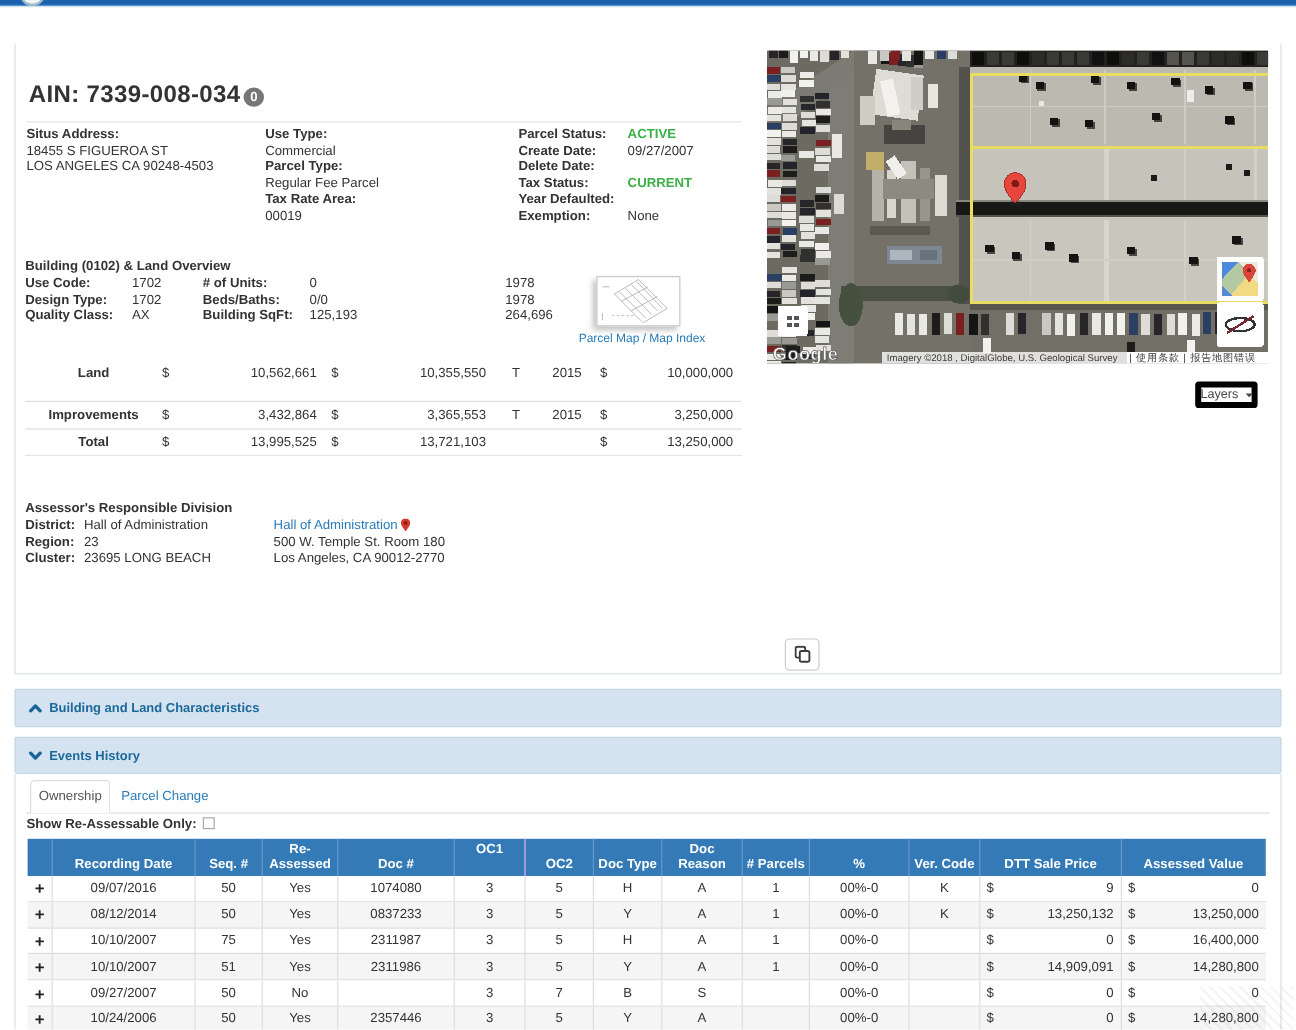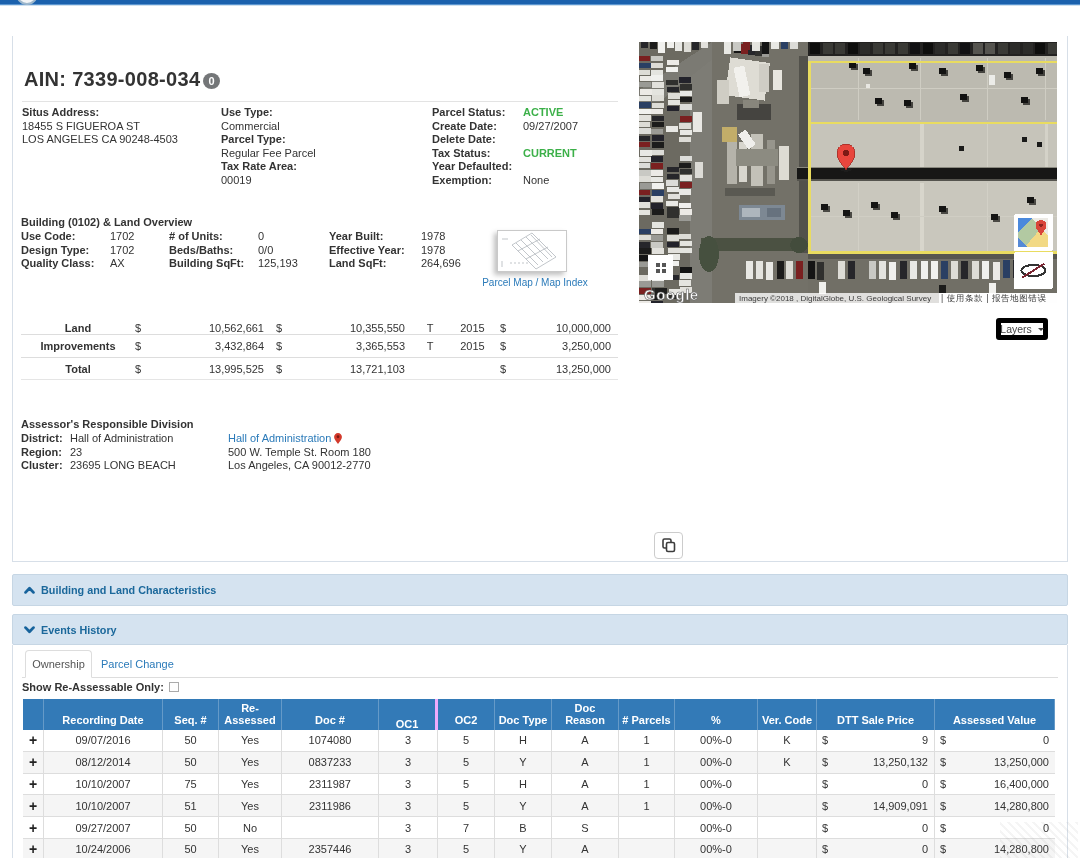--- a/index.html
+++ b/index.html
@@ -66,25 +66,20 @@
     <div class="abs t11" style="left:169px;top:230px;width:95px">
       <div class="lbl"># of Units:</div>
       <div class="lbl">Beds/Baths:</div>
       <div class="lbl">Building SqFt:</div>
     </div>
     <div class="abs t11" style="left:258px;top:230px;width:70px">
       <div>0</div>
       <div>0/0</div>
       <div>125,193</div>
     </div>
-    <div class="abs t11" style="left:329px;top:230px;width:95px">
-      <div class="lbl">Year Built:</div>
-      <div class="lbl">Effective Year:</div>
-      <div class="lbl">Land SqFt:</div>
-    </div>
     <div class="abs t11" style="left:421px;top:230px;width:70px">
       <div>1978</div>
       <div>1978</div>
       <div>264,696</div>
     </div>
     <div class="abs" style="left:497px;top:230px;width:70px;height:42px;background:#fff;border:1px solid #c9c9c9;box-shadow:-3px 3px 5px rgba(0,0,0,0.25)"><svg width="68" height="40" viewBox="0 0 68 40">
         <g stroke="#9aa0a8" stroke-width="0.7" fill="none" opacity="0.85">
           <path d="M14 14 L34 2 L58 26 L38 38 Z"></path>
           <path d="M18 12 L40 34"></path>
           <path d="M23 9 L45 31"></path>
@@ -92,21 +87,21 @@
           <path d="M33 4 L54 26"></path>
           <path d="M20 20 L42 8"></path>
           <path d="M28 28 L50 16"></path>
           <path d="M4 8 L10 8"></path>
           <path d="M4 30 L4 36"></path>
           <path d="M12 32 L30 32" stroke-dasharray="2,2"></path>
         </g>
       </svg></div>
     <div class="abs" style="left:482px;top:277px;width:106px;text-align:center;font-size:10px;white-space:nowrap"><span class="link">Parcel Map / Map Index</span></div>
     <div class="abs" style="left:21px;top:305px;width:597px;font-size:11px;color:#333">
-      <div style="display:flex;height:29px;align-items:flex-end">
+      <div style="display:flex;height:29px;align-items:flex-start">
         <div style="width:114px;text-align:center;font-weight:bold">Land</div>
         <div style="width:16px">$</div>
         <div style="width:113px;text-align:right">10,562,661</div>
         <div style="width:16px;margin-left:12px">$</div>
         <div style="width:113px;text-align:right">10,355,550</div>
         <div style="width:50px;text-align:center">T</div>
         <div style="width:35px;text-align:center">2015</div>
         <div style="width:16px;margin-left:10px">$</div>
         <div style="flex:1;text-align:right;padding-right:7px">10,000,000</div>
       </div>
@@ -495,21 +490,21 @@
       <span class="link">Parcel Change</span>
     </div>
     <div class="abs t11 lbl" style="left:22px;top:681px">Show Re-Assessable Only: <span style="display:inline-block;width:10px;height:10px;border:1px solid #aaa;background:#fdfdfd;vertical-align:-1px;margin-left:2px"></span></div>
     <div class="abs" style="left:23px;top:699px;width:1032px;font-size:11px;color:#333">
       <div style="display:flex;background:#337ab7;color:#fff;font-weight:bold;height:31px">
         <div style="width:21px;border-right:1px solid #659ac8;display:flex;align-items:flex-end;justify-content:center;text-align:center;line-height:12px;padding-bottom:4px"></div>
         <div style="width:119px;border-right:1px solid #659ac8;display:flex;align-items:flex-end;justify-content:center;text-align:center;line-height:12px;padding-bottom:4px">Recording Date</div>
         <div style="width:56px;border-right:1px solid #659ac8;display:flex;align-items:flex-end;justify-content:center;text-align:center;line-height:12px;padding-bottom:4px">Seq. #</div>
         <div style="width:63px;border-right:1px solid #659ac8;display:flex;align-items:flex-end;justify-content:center;text-align:center;line-height:12px;padding-bottom:4px">Re-<br>Assessed</div>
         <div style="width:97px;border-right:1px solid #659ac8;display:flex;align-items:flex-end;justify-content:center;text-align:center;line-height:12px;padding-bottom:4px">Doc #</div>
-        <div style="width:59px;border-right:3px solid #f0abfc;display:flex;align-items:flex-end;justify-content:center;text-align:right;line-height:12px;padding-bottom:0">OC1</div>
+        <div style="width:59px;border-right:1px solid #f0abfc;display:flex;align-items:flex-end;justify-content:center;text-align:right;line-height:12px;padding-bottom:16px">OC1</div>
         <div style="width:57px;border-right:1px solid #659ac8;display:flex;align-items:flex-end;justify-content:center;text-align:center;line-height:12px;padding-bottom:4px">OC2</div>
         <div style="width:57px;border-right:1px solid #659ac8;display:flex;align-items:flex-end;justify-content:center;text-align:center;line-height:12px;padding-bottom:4px">Doc Type</div>
         <div style="width:67px;border-right:1px solid #659ac8;display:flex;align-items:flex-end;justify-content:center;text-align:center;line-height:12px;padding-bottom:4px">Doc<br>Reason</div>
         <div style="width:56px;border-right:1px solid #659ac8;display:flex;align-items:flex-end;justify-content:center;text-align:center;line-height:12px;padding-bottom:4px"># Parcels</div>
         <div style="width:83px;border-right:1px solid #659ac8;display:flex;align-items:flex-end;justify-content:center;text-align:center;line-height:12px;padding-bottom:4px">%</div>
         <div style="width:59px;border-right:1px solid #659ac8;display:flex;align-items:flex-end;justify-content:center;text-align:center;line-height:12px;padding-bottom:4px">Ver. Code</div>
         <div style="width:118px;border-right:1px solid #659ac8;display:flex;align-items:flex-end;justify-content:center;text-align:center;line-height:12px;padding-bottom:4px">DTT Sale Price</div>
         <div style="width:120px;border-right:1px solid #659ac8;display:flex;align-items:flex-end;justify-content:center;text-align:center;line-height:12px;padding-bottom:4px">Assessed Value</div>
       </div>
       <div style="display:flex;height:21.8px;background:#fff;border-bottom:1px solid #ddd">

